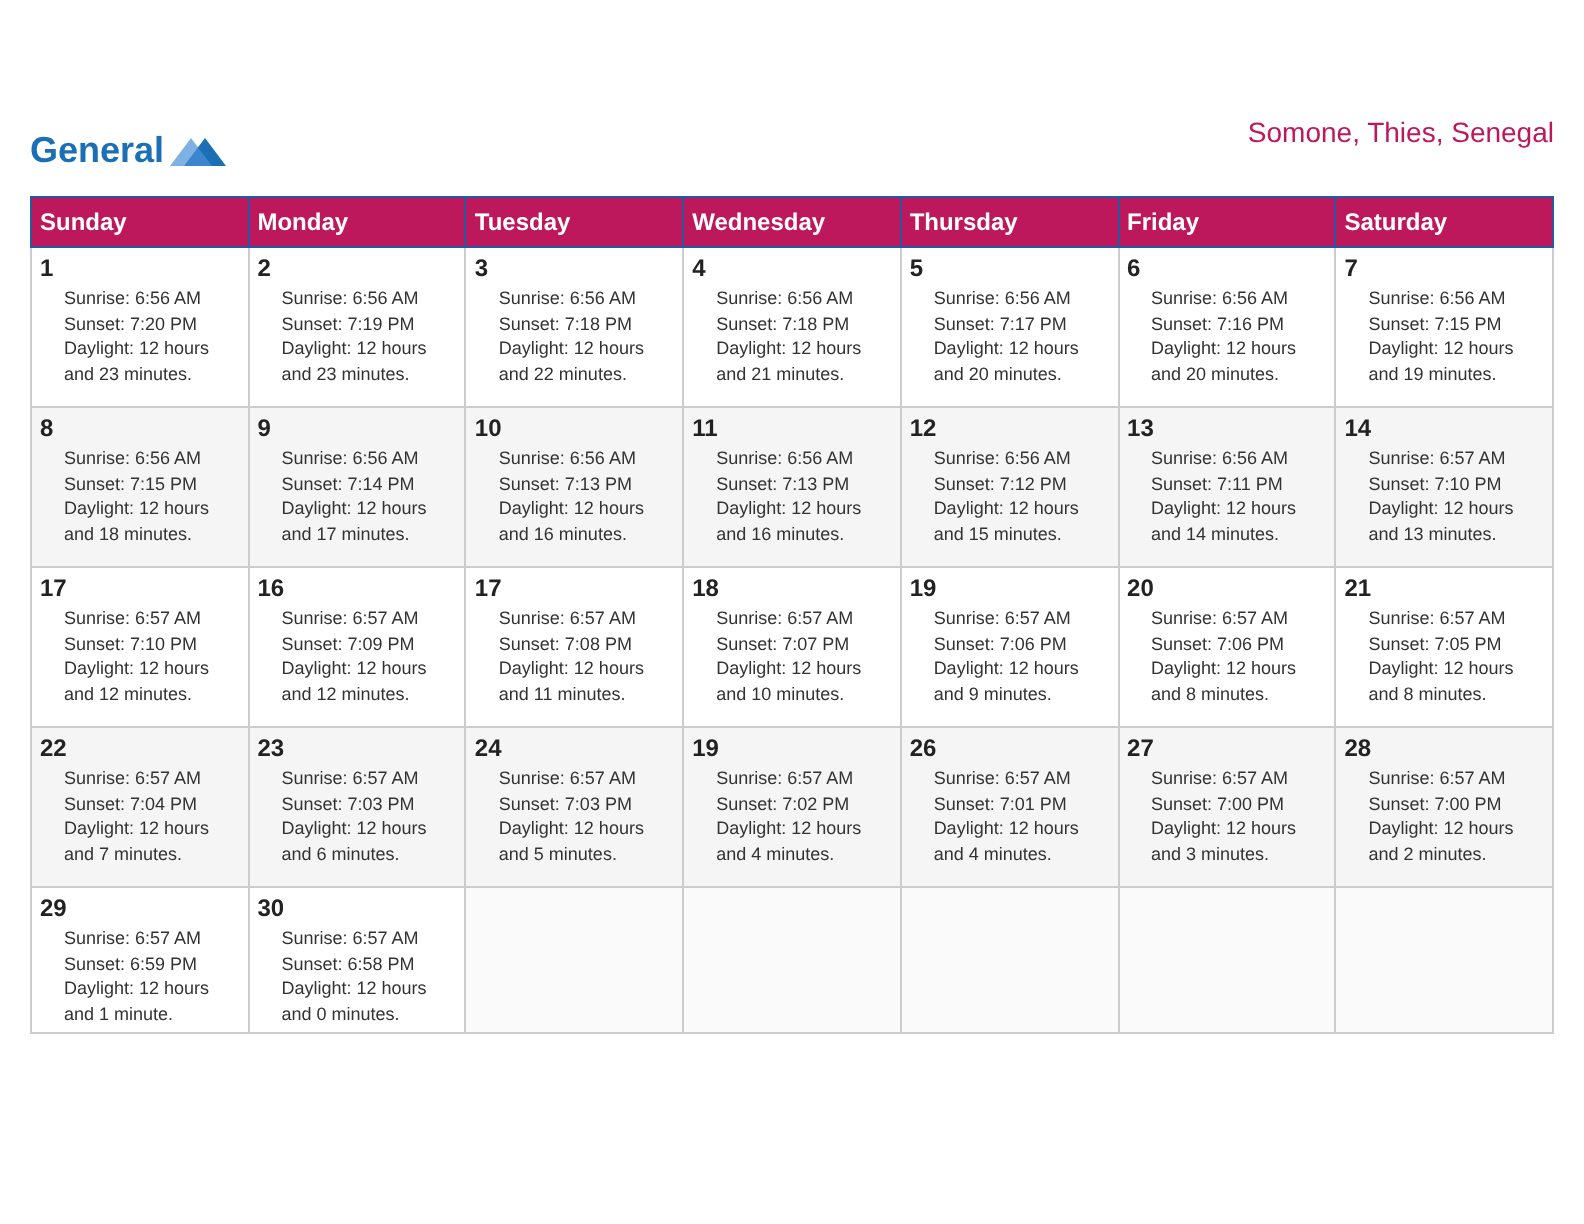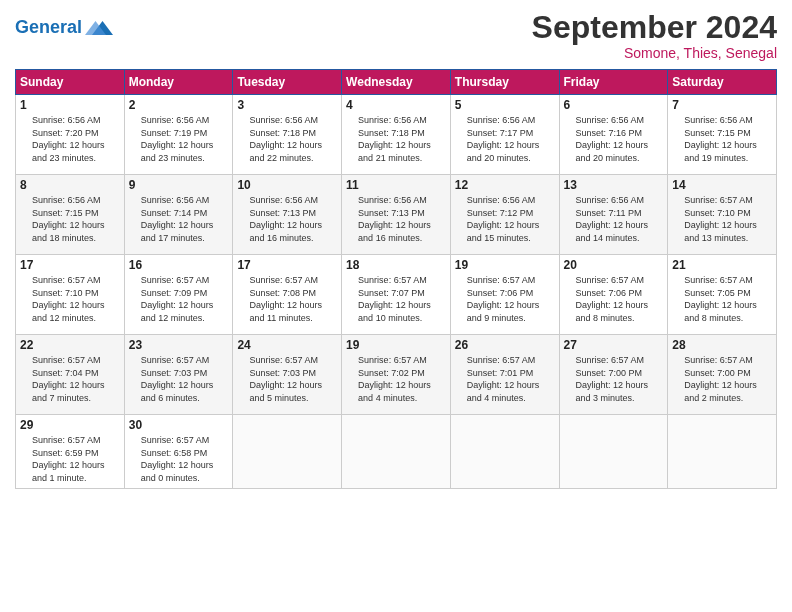--- a/index.html
+++ b/index.html
@@ -12,20 +12,21 @@
     }
     .container {
       width: 792px;
       padding: 10px 15px 10px 15px;
     }
     .header-row {
       display: flex;
       align-items: flex-start;
       justify-content: space-between;
       margin-bottom: 8px;
+      margin-top: 48px;
     }
     .logo {
       display: flex;
       align-items: center;
       margin-top: 4px;
     }
     .logo-text {
       font-size: 18px;
       font-weight: bold;
       color: #333;
@@ -111,21 +112,20 @@
             <span>General</span>
           </span>
           <svg class="logo-icon" viewBox="0 0 40 30" xmlns="http://www.w3.org/2000/svg">
             <polygon points="10,25 25,5 40,25" fill="#1a6fb5"></polygon>
             <polygon points="0,25 15,5 30,25" fill="#4a90d9" opacity="0.7"></polygon>
           </svg>
         </div>
       </div>
     </div>
     <div class="title-block">
-      <div class="month-title">September 2024</div>
       <div class="subtitle">Somone, Thies, Senegal</div>
     </div>
   </div>
 
   <table class="calendar-table">
     <thead>
       <tr>
         <th>Sunday</th>
         <th>Monday</th>
         <th>Tuesday</th>

